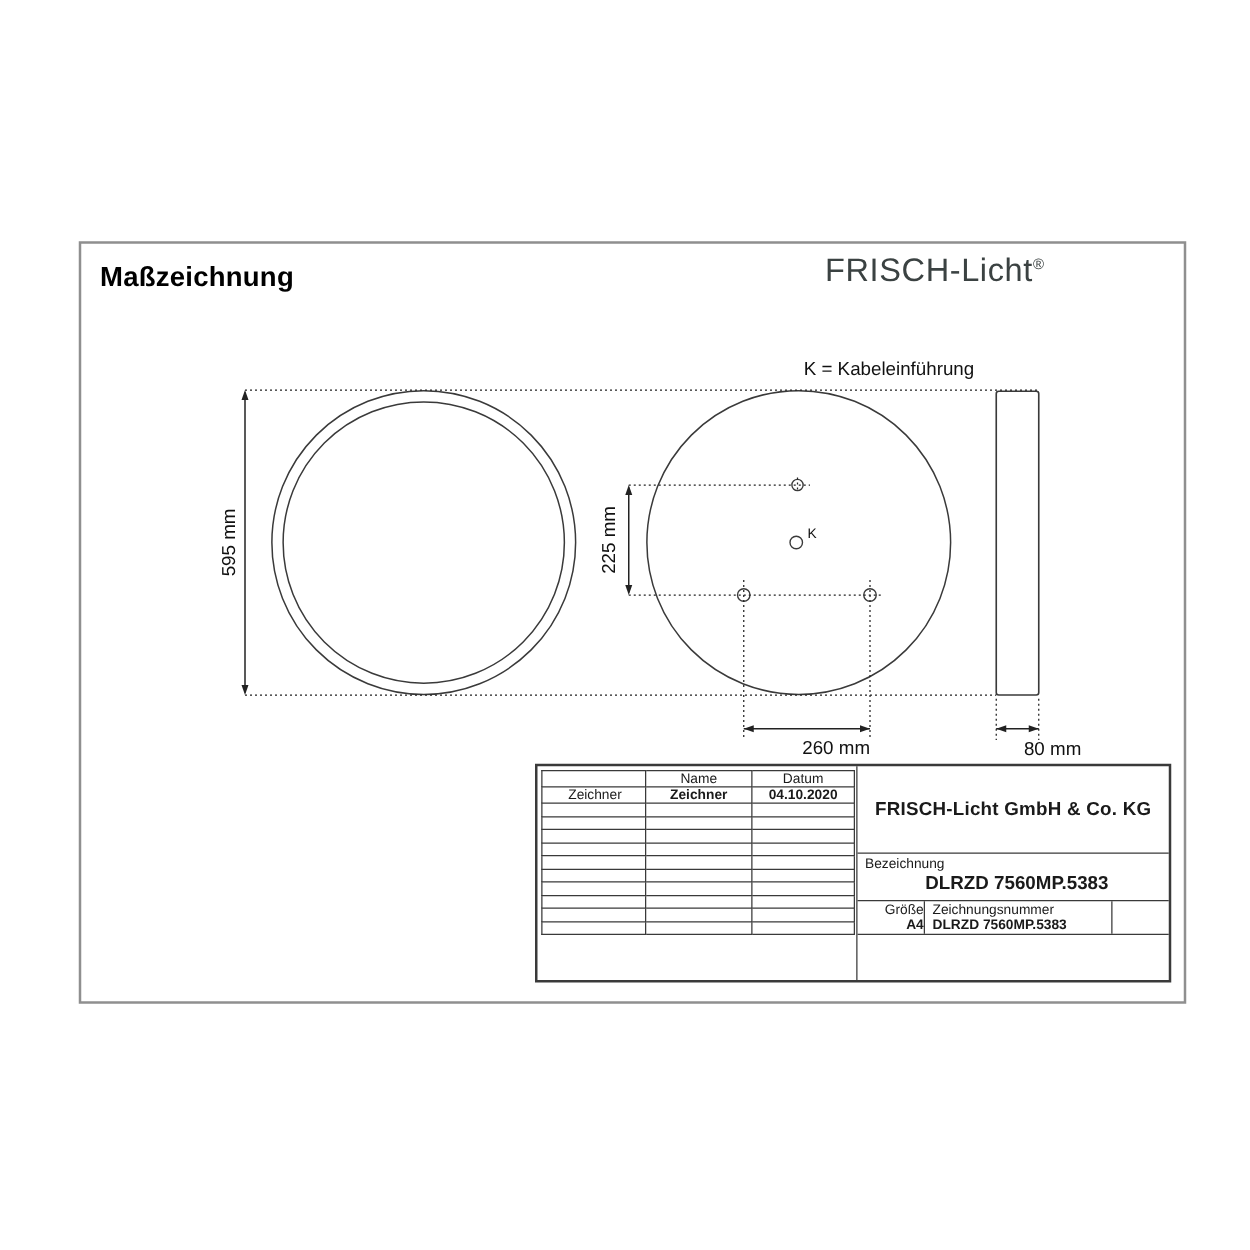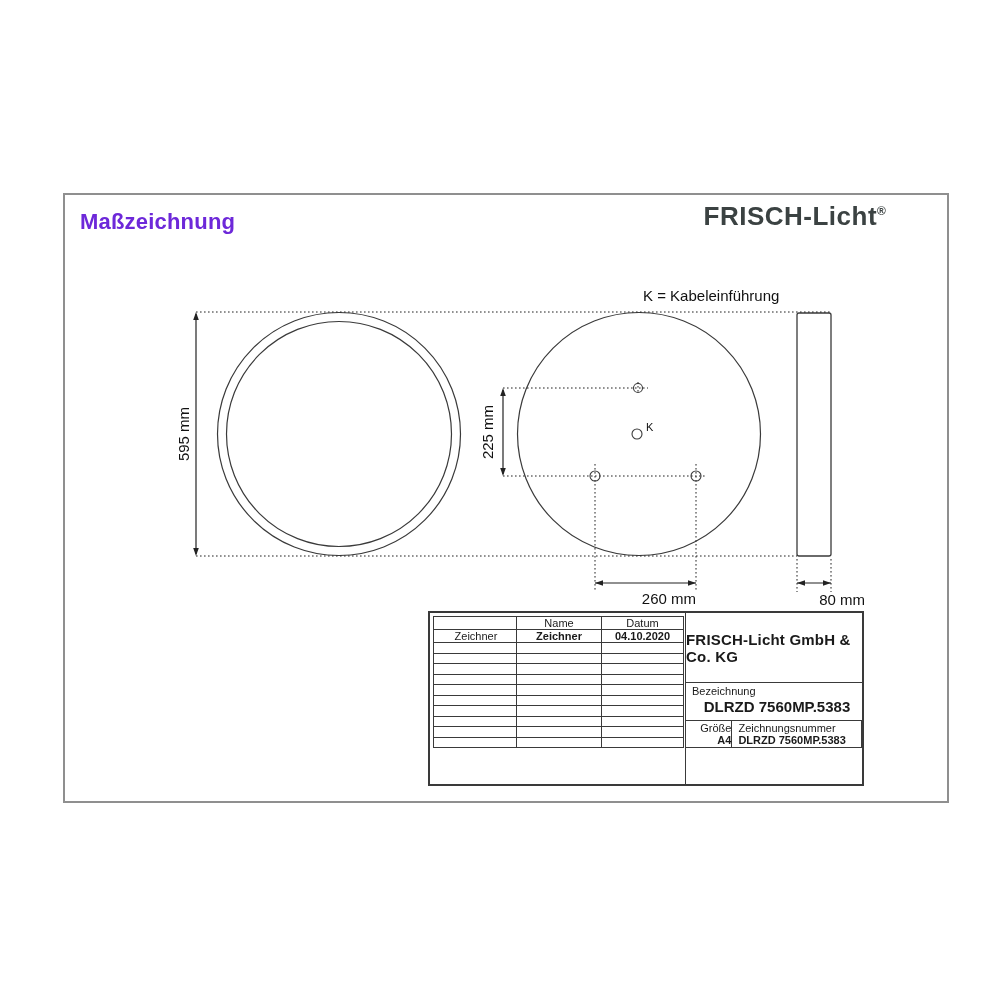--- a/index.html
+++ b/index.html
@@ -14,39 +14,39 @@
     width:1000px;height:1000px;position:relative;
     font-family:"Liberation Sans", sans-serif;color:var(--text);
     overflow:hidden;
   }
   .page-frame{
     position:absolute;left:63px;top:193px;width:886px;height:610px;
     border:2px solid var(--page-border);background:#ffffff;
   }
   .page-title{
     position:absolute;left:80px;top:209px;
-    font-size:22px;font-weight:bold;letter-spacing:0.2px;color:#6d28d9;text-align:center;
+    font-size:22px;font-weight:bold;letter-spacing:0.2px;color:#000000;text-align:center;
   }
   .logo{
-    position:absolute;left:660px;top:201px;width:270px;text-align:center;
-    font-size:26px;font-weight:bold;color:var(--logo);letter-spacing:0.5px;
+    position:absolute;left:660px;top:201px;width:270px;text-align:left;
+    font-size:26px;font-weight:normal;color:var(--logo);letter-spacing:0.5px;
     white-space:nowrap;
   }
   .logo sup{font-size:12px;vertical-align:super;}
   svg.drawing{position:absolute;left:0;top:0;width:1000px;height:1000px;}
   .lbl{position:absolute;white-space:nowrap;color:#111;}
   .dim-lbl{font-size:15px;}
   .dim-lbl.vert{width:100px;height:16px;text-align:center;transform:rotate(-90deg);}
   .dim-lbl.horz{width:100px;text-align:right;}
   .legend-lbl{font-size:15px;}
   .k-lbl{font-size:11px;}
 
   
   .titleblock{
-    position:absolute;left:428px;top:611px;width:436px;height:175px;
+    position:absolute;left:428px;top:611px;width:509px;height:175px;
     border:2px solid #3a3a3a;background:#fff;font-size:11px;padding-left:17px;
   }
   .tb-left{
     position:absolute;left:0;top:0;bottom:0;width:256px;
     border-right:1px solid #3a3a3a;
   }
   .tb-left table{
     position:absolute;left:3px;top:3px;width:250px;
     border-collapse:collapse;table-layout:fixed;
   }

